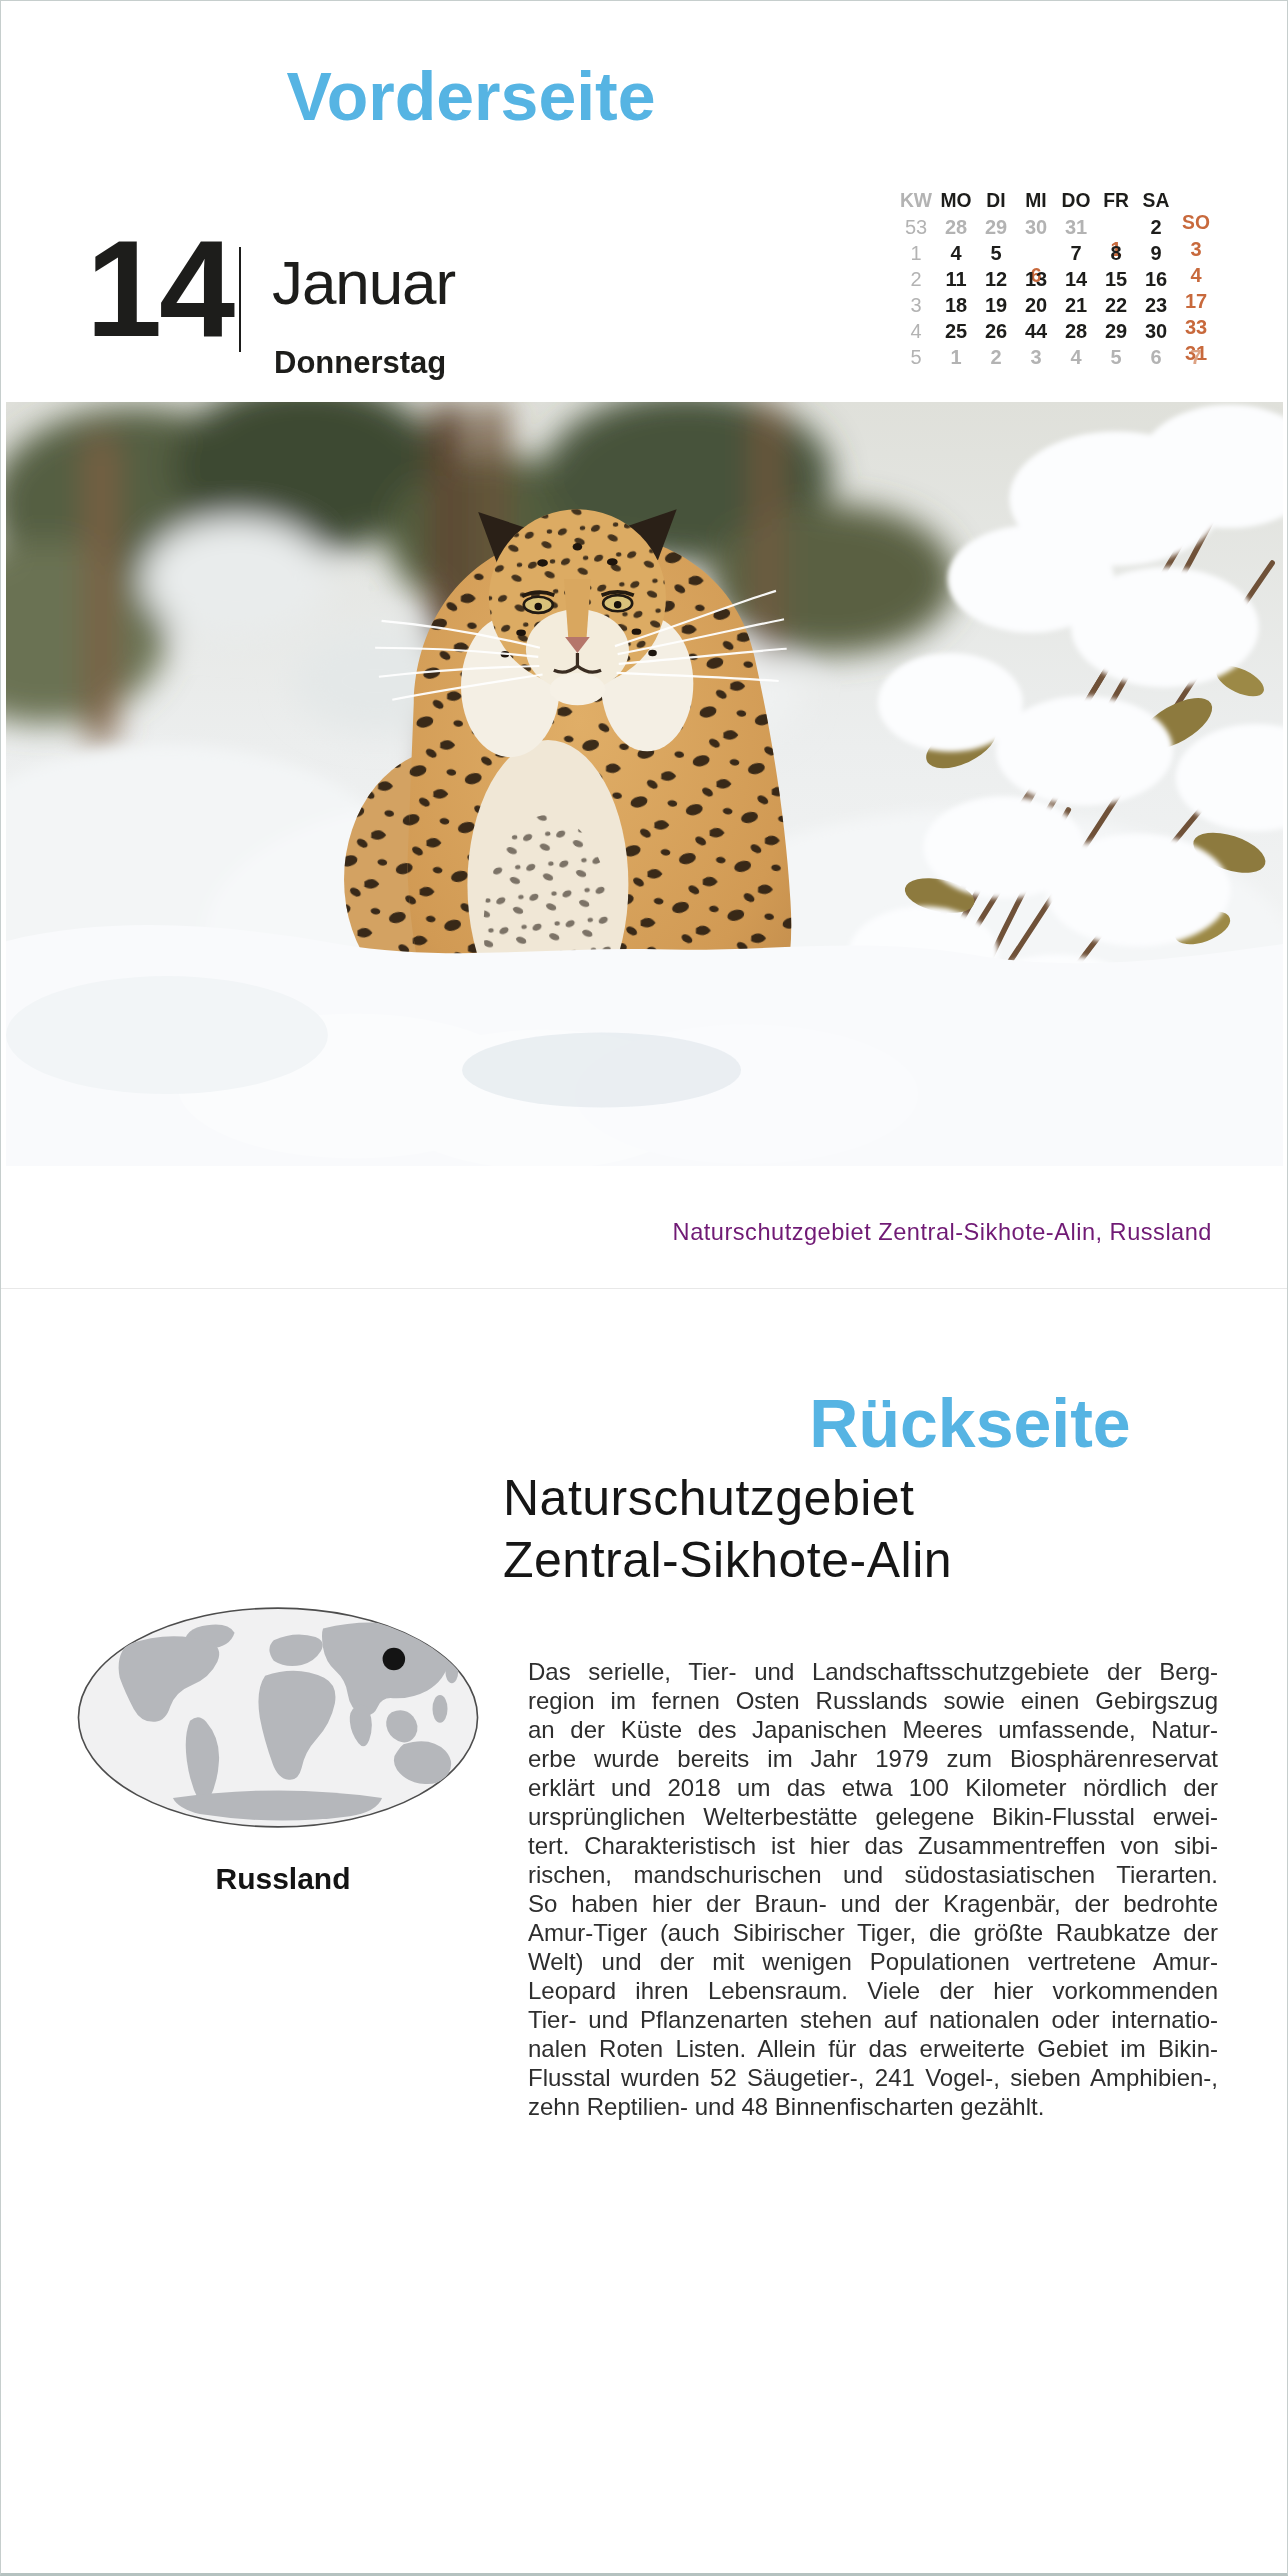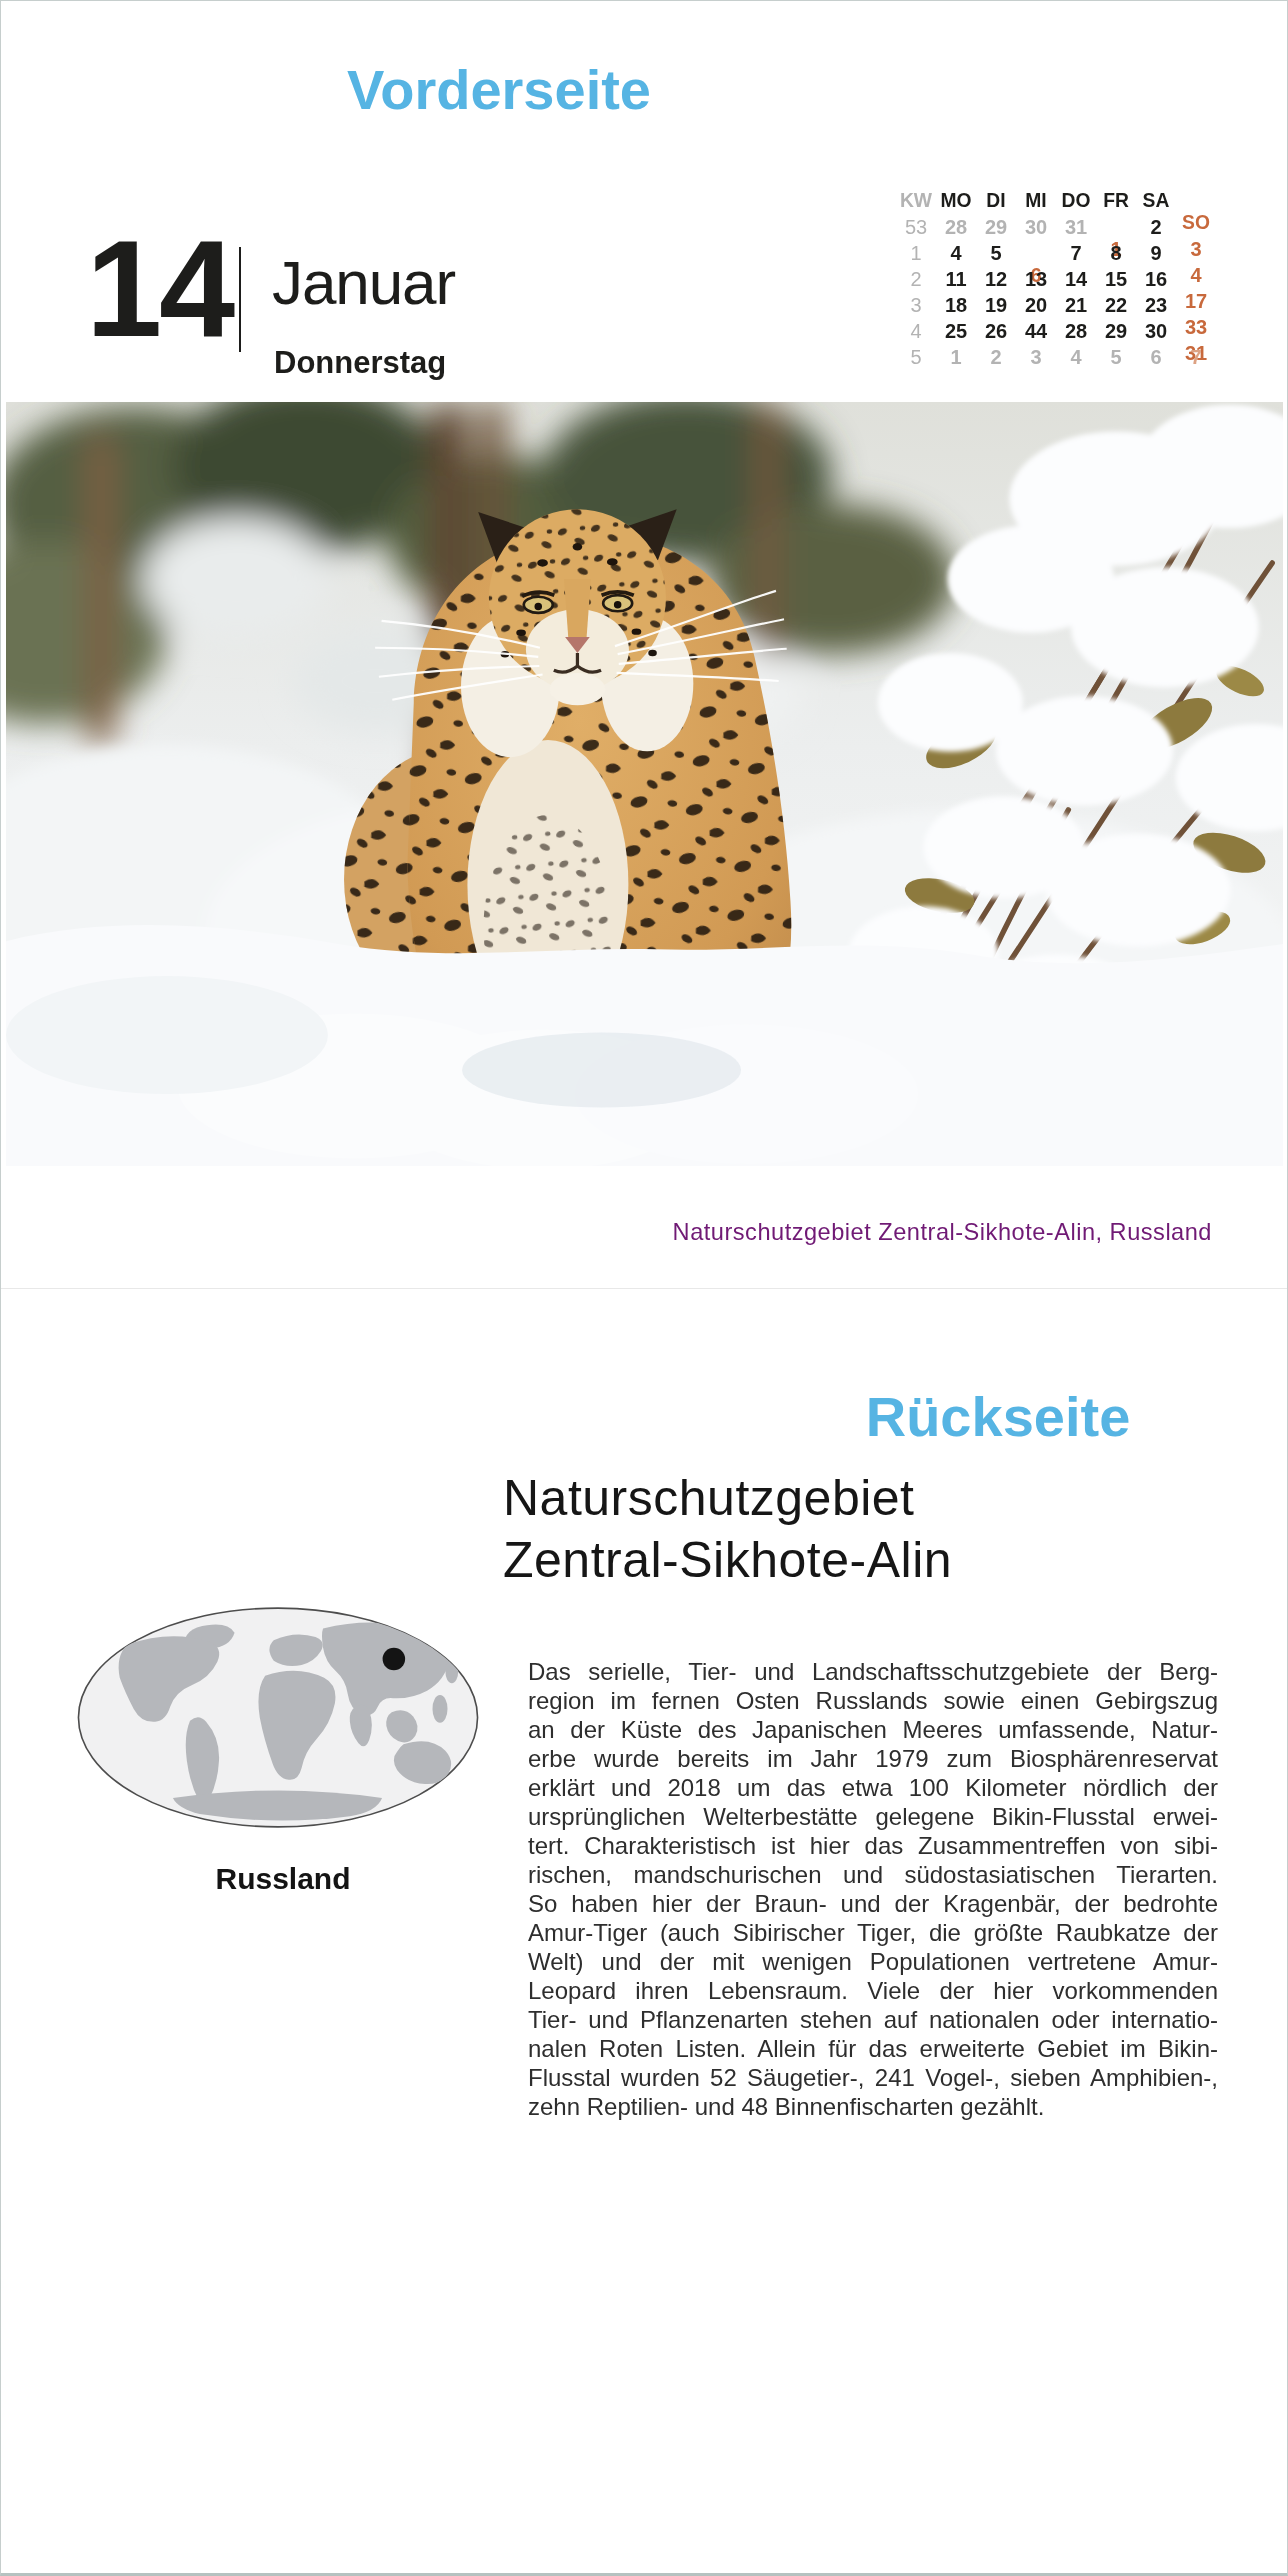--- a/index.html
+++ b/index.html
@@ -4,22 +4,22 @@
 <style>
   html,body{margin:0;padding:0;background:#ffffff;}
   body{font-family:"Liberation Sans", sans-serif; color:#1c1c1c;}
   #page{
     position:relative; width:1288px; height:2576px; background:#ffffff;
     box-sizing:border-box; border:1.6px solid #c6cecd; border-bottom:3.2px solid #b5c2c0;
     overflow:hidden;
   }
   .abs{position:absolute;}
   .section-label{
-    font-size:56px; font-weight:700; color:var(--accent-blue);
-    letter-spacing:0px; white-space:nowrap; transform:translateX(-50%);margin-left:28px;
+    font-size:68px; font-weight:700; color:var(--accent-blue);
+    letter-spacing:0px; white-space:nowrap; transform:translateX(-50%);
   }
   
   #day-number{
     left:85px; top:219px; font-size:137px; font-weight:700; line-height:1;
     letter-spacing:-3.2px; color:#1d1d1b;
   }
   #header-divider{
     left:238px; top:246px; width:2.1px; height:105px; background:#1d1d1b;
   }
   #month-name{

